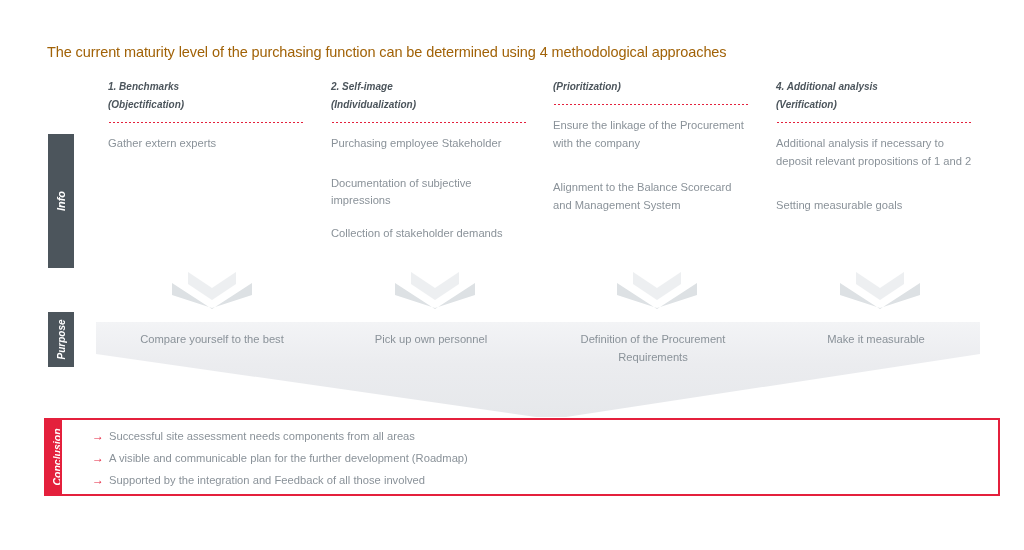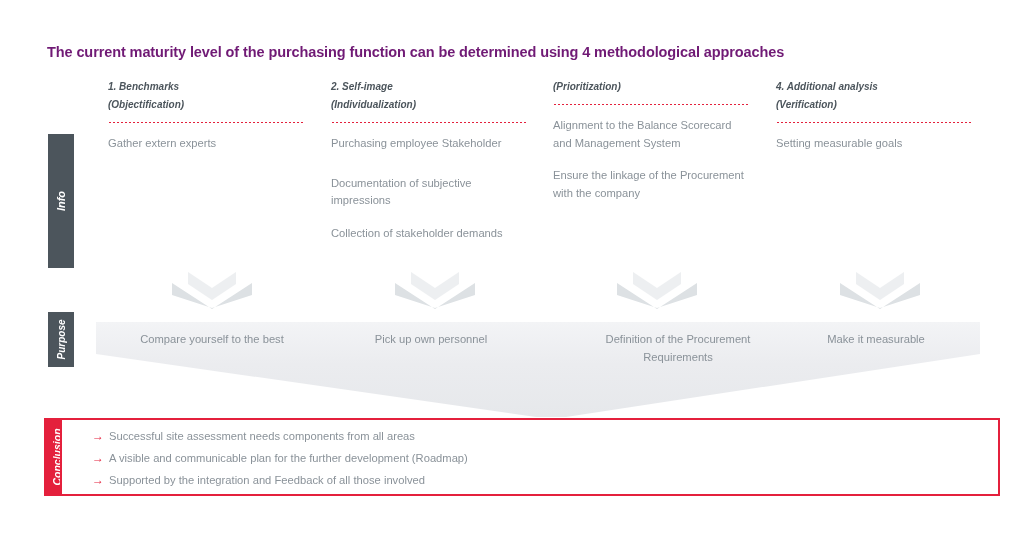--- a/index.html
+++ b/index.html
@@ -15,22 +15,22 @@
     font-family: "Liberation Sans", sans-serif;
     overflow: hidden;
   }
 
   
   #main-title {
     position: absolute;
     left: 47px;
     top: 44px;
     font-size: 14.5px;
-    font-weight: bold;
-    color: #701a75;
+    font-weight: normal;
+    color: #a16207;
     letter-spacing: -0.1px;
     white-space: nowrap;
   }
 
   
   .stage-label {
     position: absolute;
     background: #4C555C;
     color: #ffffff;
     font-style: italic;
@@ -128,21 +128,21 @@
     position: absolute;
     top: 331px;
     width: 200px;
     text-align: center;
     font-size: 11.2px;
     line-height: 17.5px;
     color: #8A9299;
   }
   #cap-0 { left: 112px; }
   #cap-1 { left: 331px; }
-  #cap-2 { left: 578px; text-align: center; }
+  #cap-2 { left: 553px; text-align: center; }
   #cap-3 { left: 776px; }
 
   
   #conclusion-box {
     position: absolute;
     left: 60px;
     top: 418px;
     width: 940px;
     height: 78px;
     border: 2px solid #E4203C;
@@ -203,32 +203,33 @@
     <div class="col-para">Collection of stakeholder demands</div>
   </div>
 </div>
 
 <div class="column" id="col-2">
   <div class="col-heading">
     <div>(Prioritization)</div>
   </div>
   <div class="col-rule"></div>
   <div class="col-body">
+    <div class="col-para" style="margin-bottom:27px">Ensure the linkage of the Procurement with the company</div>
     <div class="col-para">Alignment to the Balance Scorecard and Management System</div>
-    <div class="col-para" style="margin-bottom:27px">Ensure the linkage of the Procurement with the company</div>
   </div>
 </div>
 
 <div class="column" id="col-3">
   <div class="col-heading">
     <div>4. Additional analysis</div>
     <div>(Verification)</div>
   </div>
   <div class="col-rule"></div>
   <div class="col-body">
+    <div class="col-para" style="margin-bottom:27px">Additional analysis if necessary to deposit relevant propositions of 1 and 2</div>
     <div class="col-para">Setting measurable goals</div>
   </div>
 </div>
 
 <svg class="chevron" id="chev-0" viewBox="0 0 84 40">
   <polygon points="18,2 42,18 66,2 66,14 42,30 18,14" fill="#EDEFF1"></polygon>
   <polygon points="2,13 42,39 82,13 82,25 42,38 2,25" fill="#DDE1E4"></polygon>
 </svg>
 <svg class="chevron" id="chev-1" viewBox="0 0 84 40">
   <polygon points="18,2 42,18 66,2 66,14 42,30 18,14" fill="#EDEFF1"></polygon>

